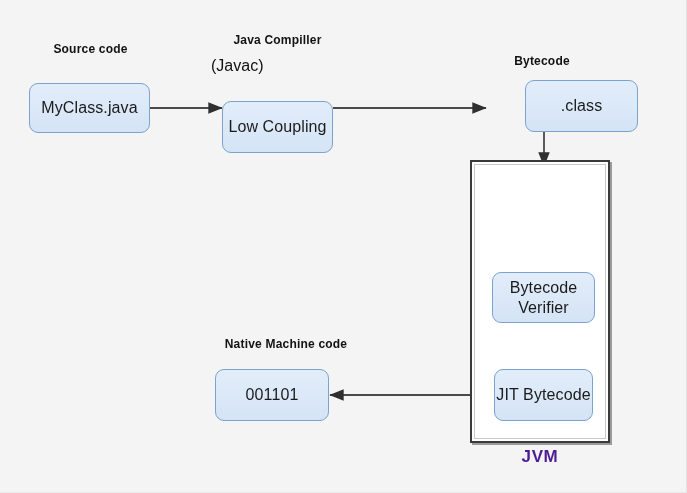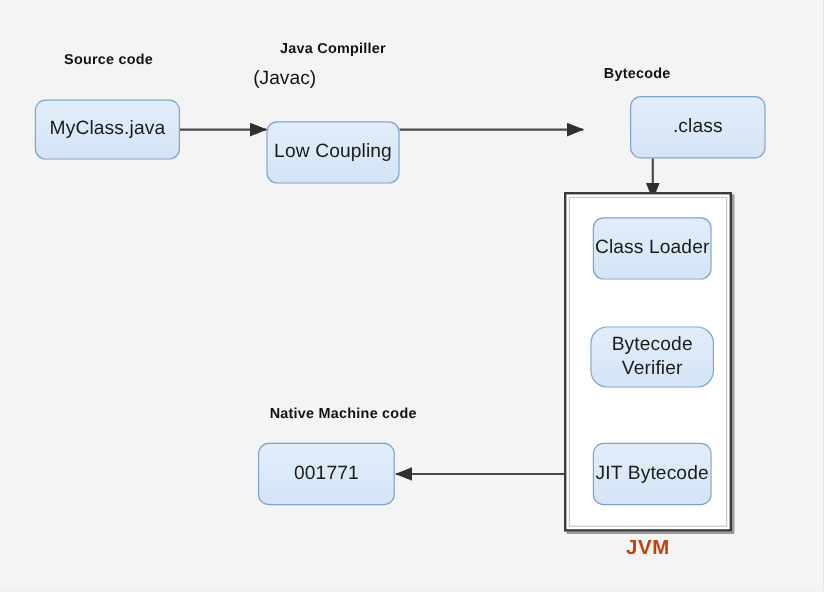--- a/index.html
+++ b/index.html
@@ -54,21 +54,21 @@
     font-size: 16px;
     font-weight: normal;
     color: #121212;
     text-align: left;
     white-space: nowrap;
   }
   .jvm-label {
     position: absolute;
     font-size: 17px;
     font-weight: bold;
-    color: #c2410c;
+    color: #4c1d95;
     text-align: center;
     white-space: nowrap;
     letter-spacing: .6px;
   }
 
   
   .jvm-frame {
     position: absolute;
     background: #ffffff;
     border: 2px solid #3a3a3a;
@@ -118,33 +118,32 @@
   </svg>
 
   <div class="jvm-frame" style="left:470px; top:160px; width:140px; height:283px;"></div>
 
   <div class="caption" style="left:28px; top:42px; width:125px;">Source code</div>
 
   <div class="caption" style="left:211px; top:33px; width:133px;">Java Compiller</div>
 
   <div class="subcaption" style="left:211px; top:57px; width:133px;">(Javac)</div>
 
-  <div class="caption" style="left:472px; top:54px; width:118px;">Bytecode</div>
+  <div class="caption" style="left:483px; top:54px; width:118px;">Bytecode</div>
 
   <div class="caption" style="left:186px; top:337px; width:200px;">Native Machine code</div>
 
   <div class="jvm-label" style="left:470px; top:447px; width:140px;">JVM</div>
 
   <div class="node grad" style="left:29px; top:83px; width:121px; height:50px;">MyClass.java</div>
 
   <div class="node grad" style="left:222px; top:82px; width:111px; height:52px;margin-top:19px;">Low Coupling</div>
 
   <div class="node grad" style="left:487px; top:80px; width:113px; height:52px;margin-left:38px;">.class</div>
 
-  <div class="node grad" style="left:494px; top:181px; width:99px; height:52px;">Class Loader</div>
 
-  <div class="node grad" style="left:492px; top:272px; width:103px; height:51px;border-radius:14px;">Bytecode Verifier</div>
+  <div class="node grad" style="left:492px; top:272px; width:103px; height:51px;">Bytecode Verifier</div>
 
   <div class="node grad" style="left:494px; top:369px; width:99px; height:52px;">JIT Bytecode</div>
 
-  <div class="node grad" style="left:215px; top:369px; width:114px; height:52px;">001771</div>
+  <div class="node grad" style="left:215px; top:369px; width:114px; height:52px;">001101</div>
 
 </div>
 
 </body></html>

